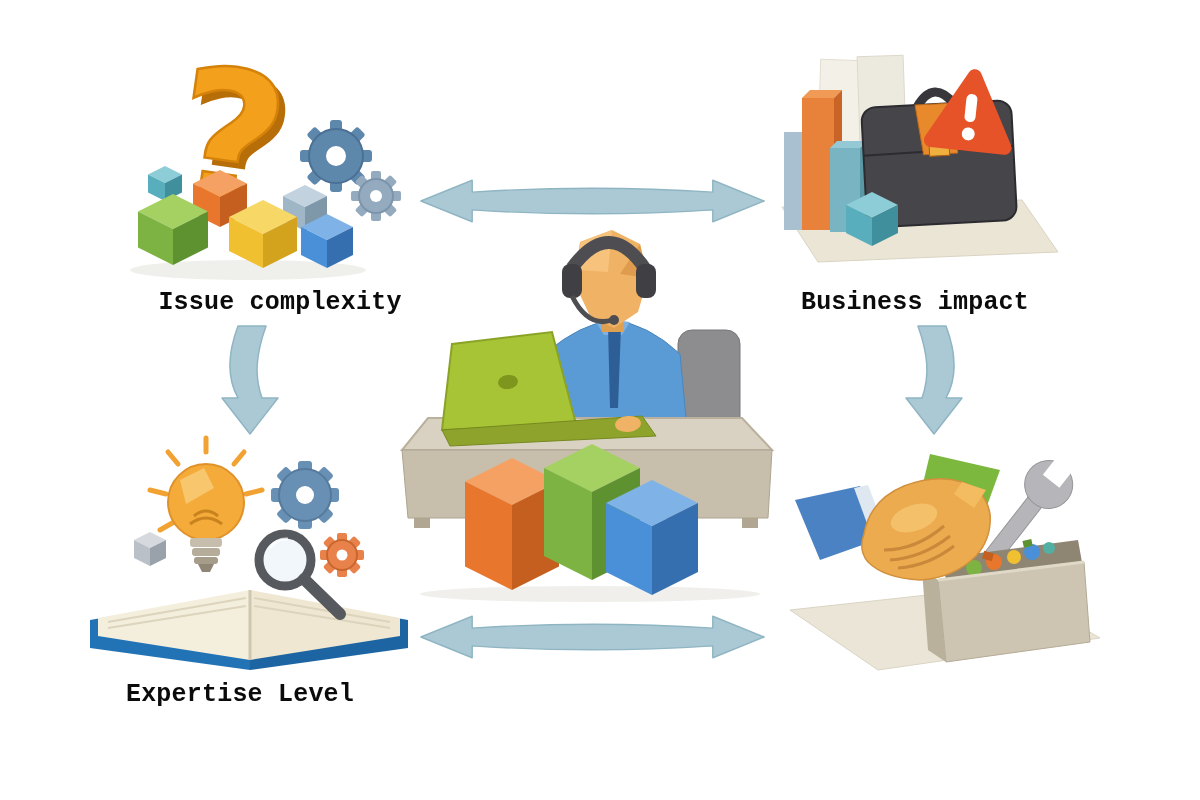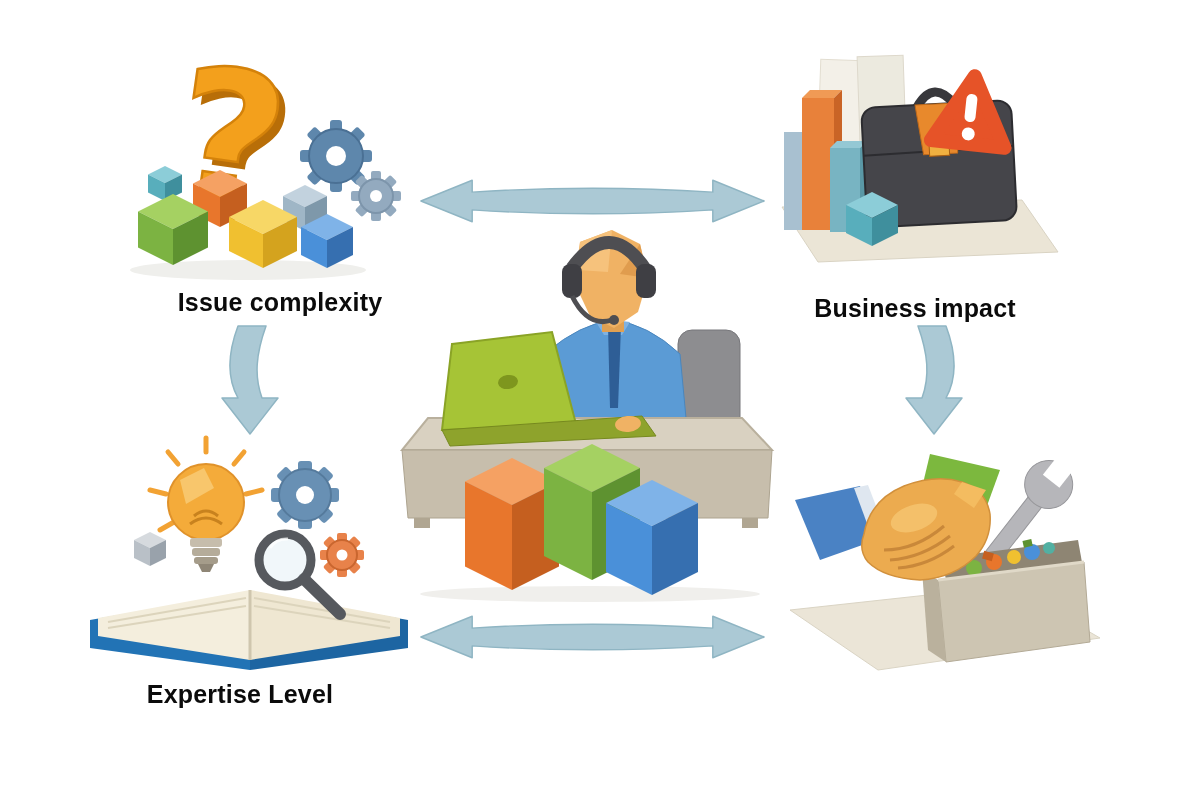--- a/index.html
+++ b/index.html
@@ -1,20 +1,20 @@
 <!DOCTYPE html>
 <html><head>
 <meta charset="utf-8">
 <style>
   html,body{margin:0;padding:0;background:#ffffff;}
   .canvas{position:relative;width:1200px;height:800px;background:#ffffff;overflow:hidden;
           font-family:"Liberation Sans", sans-serif;}
   .abs{position:absolute;}
   .node-label{position:absolute;text-align:center;font-size:25px;font-weight:700;color:#0b0b0b;
-              letter-spacing:.2px;}
+              letter-spacing:.2px;font-family:Liberation Mono, monospace;}
   svg{display:block;}
 </style>
 </head>
 <body>
 
 <div class="canvas">
 
   <div class="abs" style="left:118px;top:38px;width:290px;height:245px;">
     <svg width="290" height="245" viewBox="0 0 290 245">
       <ellipse cx="130" cy="232" rx="118" ry="10" fill="#efefec"></ellipse>
@@ -125,21 +125,21 @@
         <polygon points="100,166 126,153 126,181 100,194" fill="#3f8f9d"></polygon>
       </g>
 
       <g transform="rotate(6 198 70)">
         <path d="M198,24 L235,92 L161,92 Z" fill="#e65328" stroke="#e65328" stroke-width="14" stroke-linejoin="round"></path>
         <rect x="192" y="42" width="11" height="28" rx="5" fill="#ffffff"></rect>
         <circle cx="197.5" cy="82" r="6.5" fill="#ffffff"></circle>
       </g>
     </svg>
   </div>
-  <div class="node-label" style="left:770px;top:288px;width:290px;margin-top:6px;">Business impact</div>
+  <div class="node-label" style="left:770px;top:288px;width:290px;">Business impact</div>
 
   <div class="abs" style="left:390px;top:212px;width:420px;height:390px;">
     <svg width="420" height="390" viewBox="0 0 420 390">
       <rect x="288" y="118" width="62" height="105" rx="14" fill="#8d8d90" stroke="#76767a"></rect>
 
       <polygon points="157,142 174,148 122,216 98,208" fill="#4e8cc8"></polygon>
       <polygon points="288,144 272,148 236,204 256,212" fill="#4e8cc8"></polygon>
 
       <path d="M150,206 L157,140 Q190,112 223,108 Q258,112 290,142 L296,206 Z" fill="#5b9bd5" stroke="#4a86bd"></path>
       <polygon points="206,110 223,108 240,110 232,123 214,123" fill="#7fb2e2"></polygon>

